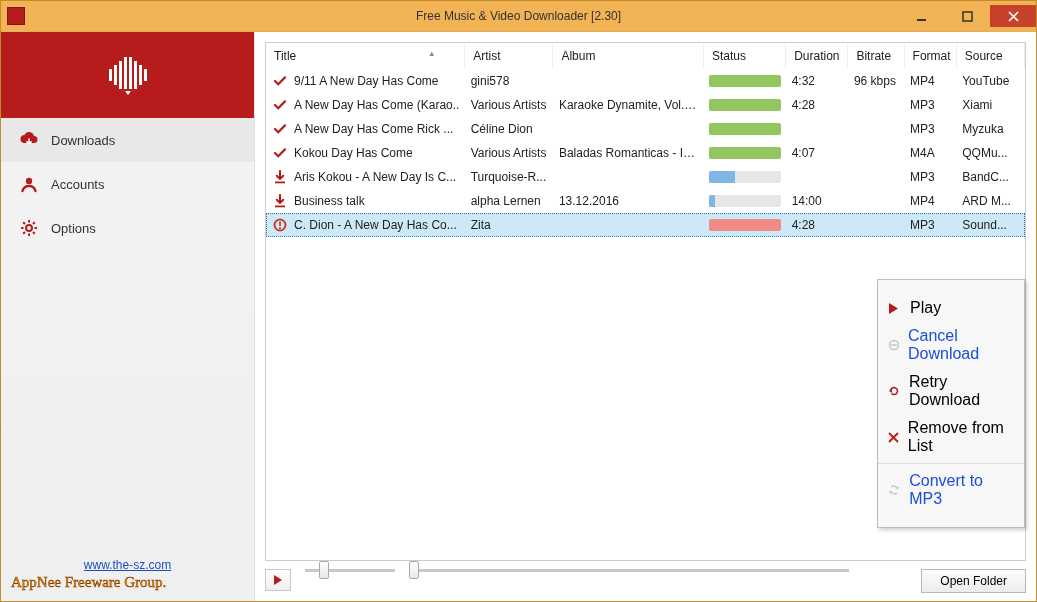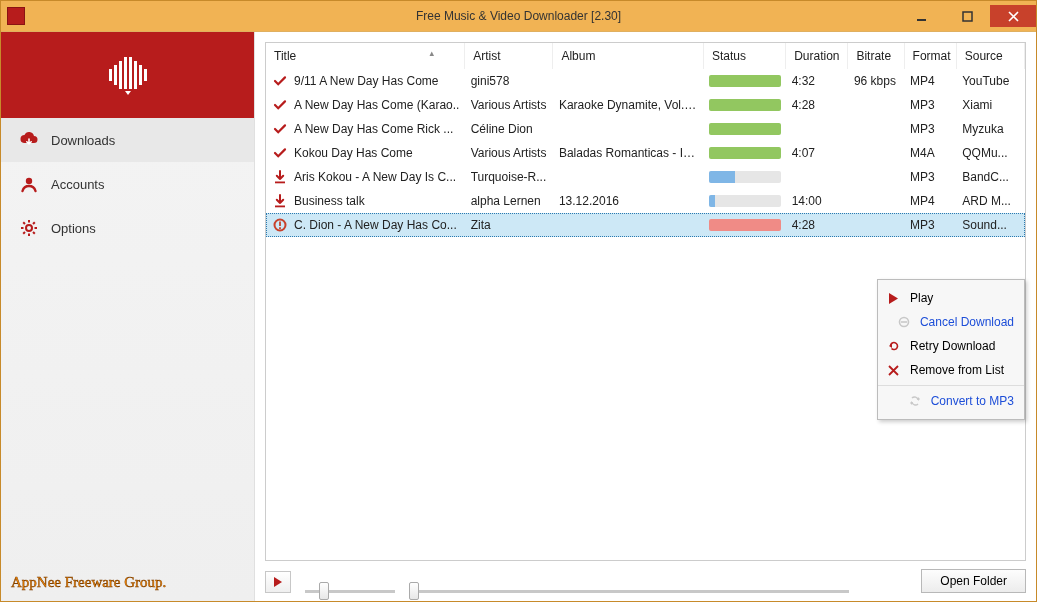--- a/index.html
+++ b/index.html
@@ -29,26 +29,26 @@
   thead th .sortmark { position: absolute; right: 30px; top: 5px; font-size: 9px; color: #888; }
   tbody td { padding: 4px 6px; height: 24px; white-space: nowrap; overflow: hidden; text-overflow: ellipsis; vertical-align: middle; }
   tbody tr.sel { background: #cde8f6; outline: 1px dotted #2a7ab0; outline-offset: -1px; }
   .cell-title { display: flex; align-items: center; gap: 6px; overflow: hidden; }
   .rowicon { width: 16px; height: 16px; flex: 0 0 16px; display: flex; align-items: center; justify-content: center; }
   .progress { width: 72px; height: 12px; background: #e6e6e6; border-radius: 2px; overflow: hidden; }
   .progress .fill { height: 100%; }
   .progress .fill.done { background: #92c760; }
   .progress .fill.dl   { background: #7fb6e6; }
   .progress .fill.err  { background: #f08b86; }
-  .ctxmenu { position: absolute; left: 622px; top: 247px; width: 148px; background: #f7f7f7; border: 1px solid #bcbcbc; box-shadow: 2px 2px 4px rgba(0,0,0,.2); font-size: 12px; padding: 6px 0; }
+  .ctxmenu { position: absolute; left: 622px; top: 247px; width: 148px; background: #f7f7f7; border: 1px solid #bcbcbc; box-shadow: 2px 2px 4px rgba(0,0,0,.2); font-size: 16px; padding: 14px 0; }
   .ctxitem { display: flex; align-items: center; gap: 8px; padding: 5px 10px; cursor: pointer; }
   .ctxitem.disabled { color: #1d4ed8; cursor: default; justify-content: flex-end; }
   .ctxitem .ic { width: 14px; text-align: center; }
   .ctxsep { height: 1px; background: #ddd; margin: 3px 0; }
-  .bottombar { height: 32px; display: flex; align-items: flex-end; gap: 14px; padding-top: 8px; }
+  .bottombar { height: 32px; display: flex; align-items: flex-start; gap: 14px; padding-top: 8px; }
   .playbtn { width: 26px; height: 22px; border: 1px solid #c7c7c7; background: linear-gradient(#fff,#efefef); display: flex; align-items: center; justify-content: center; cursor: pointer; }
   .slider { display: flex; align-items: center; }
   .slider .track { height: 3px; background: #c8c8c8; position: relative; }
   .slider .thumb { width: 10px; height: 18px; background: linear-gradient(#fff,#e8e8e8); border: 1px solid #aaa; position: absolute; top: -8px; border-radius: 2px; }
   .openbtn { margin-left: auto; height: 24px; padding: 0 18px; border: 1px solid #b8b8b8; background: linear-gradient(#fdfdfd,#ececec); font-size: 12px; cursor: pointer; }
   svg { display: block; }
 </style>
 </head>
 <body>
 
@@ -124,20 +124,21 @@
                   <line x1="13" y1="13" x2="14.8" y2="14.8"></line>
                   <line x1="14.8" y1="3.2" x2="13" y2="5"></line>
                   <line x1="5" y1="13" x2="3.2" y2="14.8"></line>
                 </g>
               </svg>
           </span>
           <span>Options</span>
         </div>
       </div>
       <div class="foot">
+        <a>www.the-sz.com</a>
         <div class="brandtext">AppNee Freeware Group.</div>
       </div>
     </div>
 
     <div class="main">
       <div class="tablewrap">
         <table>
           <colgroup>
             <col style="width:198px">
               <col style="width:88px">

